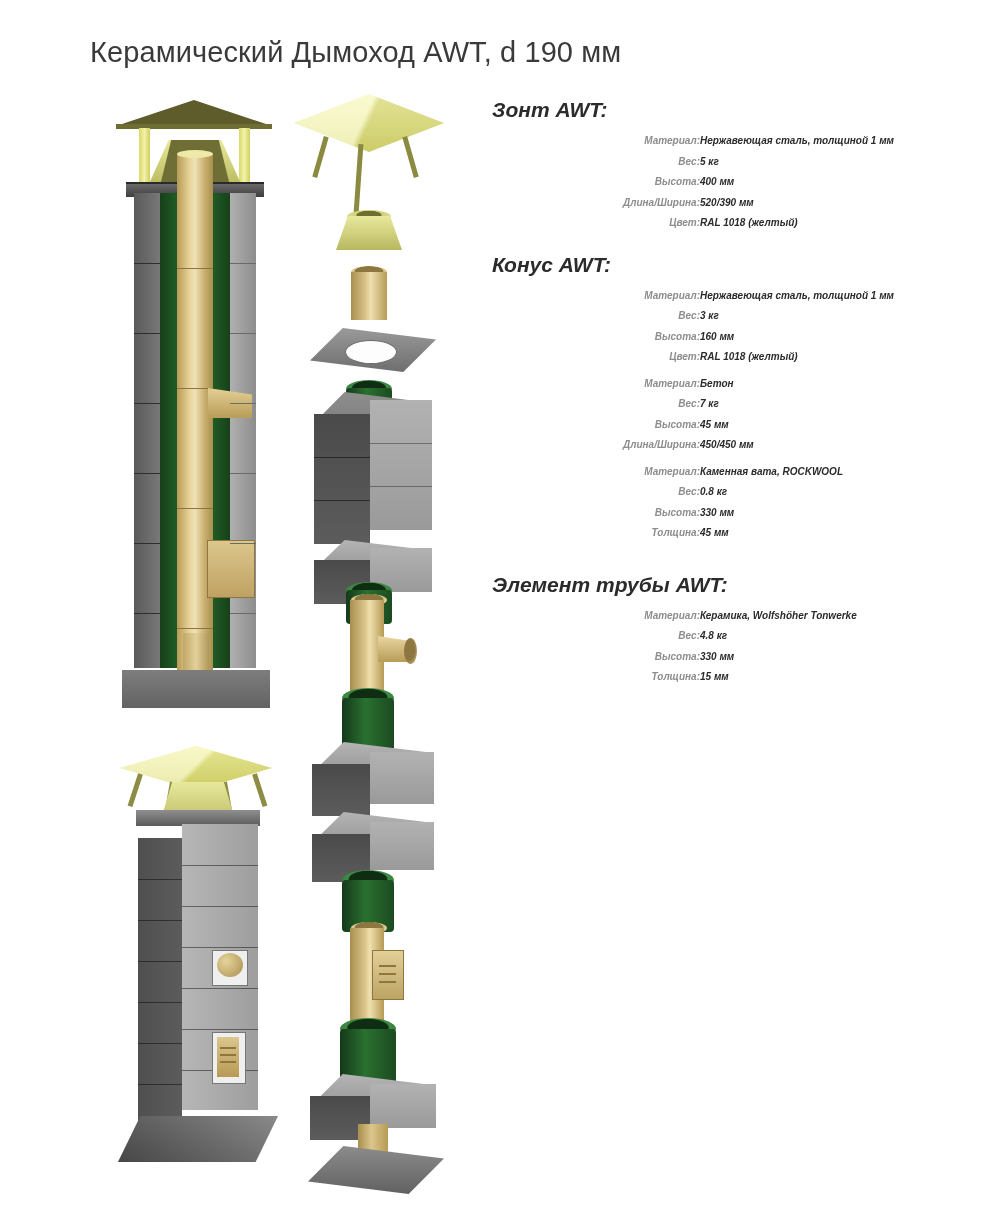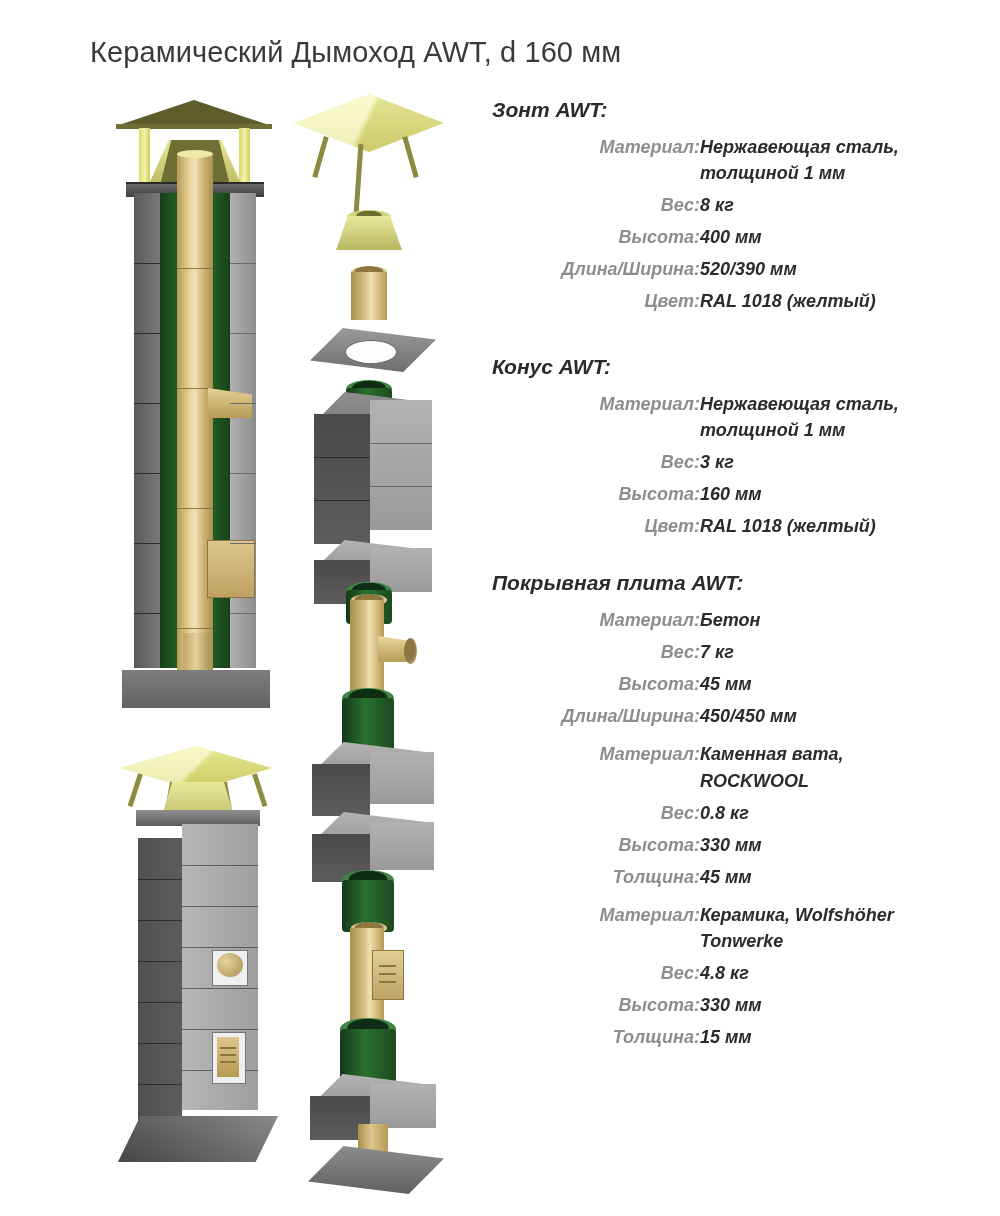--- a/index.html
+++ b/index.html
@@ -362,54 +362,54 @@
     width: 500px;
   }
   .spec-block { margin-bottom: 6px; font-style: italic; }
   .spec-heading {
     font-size: 21px;
     font-weight: 700;
     color: #2b2b2b;
     margin: 0 0 12px 0;
     white-space: nowrap;
   }
-  .spec-block.b2 .spec-heading { margin-top: 34px; }
+  .spec-block.b2 .spec-heading { margin-top: 16px; }
   .spec-block.b3 .spec-heading { margin-top: 26px; }
   .spec-block.b4 .spec-heading { margin-top: 24px; }
   .spec-block.b5 .spec-heading { margin-top: 26px; }
 
   table.spec-table {
     border-collapse: collapse;
     margin-left: 8px;
   }
   table.spec-table td {
     vertical-align: top;
     padding: 0 0 6px 0;
-    font-size: 18px;
+    font-size: 10px;
     line-height: 1.45;
   }
   td.spec-label {
     text-align: right;
     color: #8d8d8d;
     font-weight: 700;
     white-space: nowrap;
     width: 200px;
     padding-right: 14px;
   }
   td.spec-value {
     color: #2b2b2b;
     font-weight: 700;
     max-width: 210px;
   }
   .spec-block.b5 td.spec-value { max-width: 260px; }
 </style>
 </head>
 <body>
 
-<div class="page-title">Керамический Дымоход AWT, d 160 мм</div>
+<div class="page-title">Керамический Дымоход AWT, d 190 мм</div>
 
 <div class="illustrations">
 
   <div class="fig" id="cutaway">
     <div class="cut-cap-roof"></div>
     <div class="cut-cap-roof2"></div>
     <div class="cut-post l"></div>
     <div class="cut-post r"></div>
     <div class="cut-cone"></div>
     <div class="cut-cone-dark"></div>
@@ -565,21 +565,21 @@
   <section class="spec-block b1">
     <h2 class="spec-heading">Зонт AWT:</h2>
     <table class="spec-table">
       <tbody>
           <tr>
         <td class="spec-label">Материал:</td>
         <td class="spec-value">Нержавеющая сталь, толщиной 1 мм</td>
       </tr>
       <tr>
         <td class="spec-label">Вес:</td>
-        <td class="spec-value">8 кг</td>
+        <td class="spec-value">5 кг</td>
       </tr>
       <tr>
         <td class="spec-label">Высота:</td>
         <td class="spec-value">400 мм</td>
       </tr>
       <tr>
         <td class="spec-label">Длина/Ширина:</td>
         <td class="spec-value">520/390 мм</td>
       </tr>
       <tr>
@@ -608,21 +608,20 @@
       </tr>
       <tr>
         <td class="spec-label">Цвет:</td>
         <td class="spec-value">RAL 1018 (желтый)</td>
       </tr>
     </tbody>
       </table>
   </section>
 
   <section class="spec-block b3">
-    <h2 class="spec-heading">Покрывная плита AWT:</h2>
     <table class="spec-table">
       <tbody>
           <tr>
         <td class="spec-label">Материал:</td>
         <td class="spec-value">Бетон</td>
       </tr>
       <tr>
         <td class="spec-label">Вес:</td>
         <td class="spec-value">7 кг</td>
       </tr>
@@ -655,20 +654,21 @@
       </tr>
       <tr>
         <td class="spec-label">Толщина:</td>
         <td class="spec-value">45 мм</td>
       </tr>
     </tbody>
       </table>
   </section>
 
   <section class="spec-block b5">
+    <h2 class="spec-heading">Элемент трубы AWT:</h2>
     <table class="spec-table">
       <tbody>
           <tr>
         <td class="spec-label">Материал:</td>
         <td class="spec-value">Керамика,  Wolfshöher Tonwerke</td>
       </tr>
       <tr>
         <td class="spec-label">Вес:</td>
         <td class="spec-value">4.8 кг</td>
       </tr>

